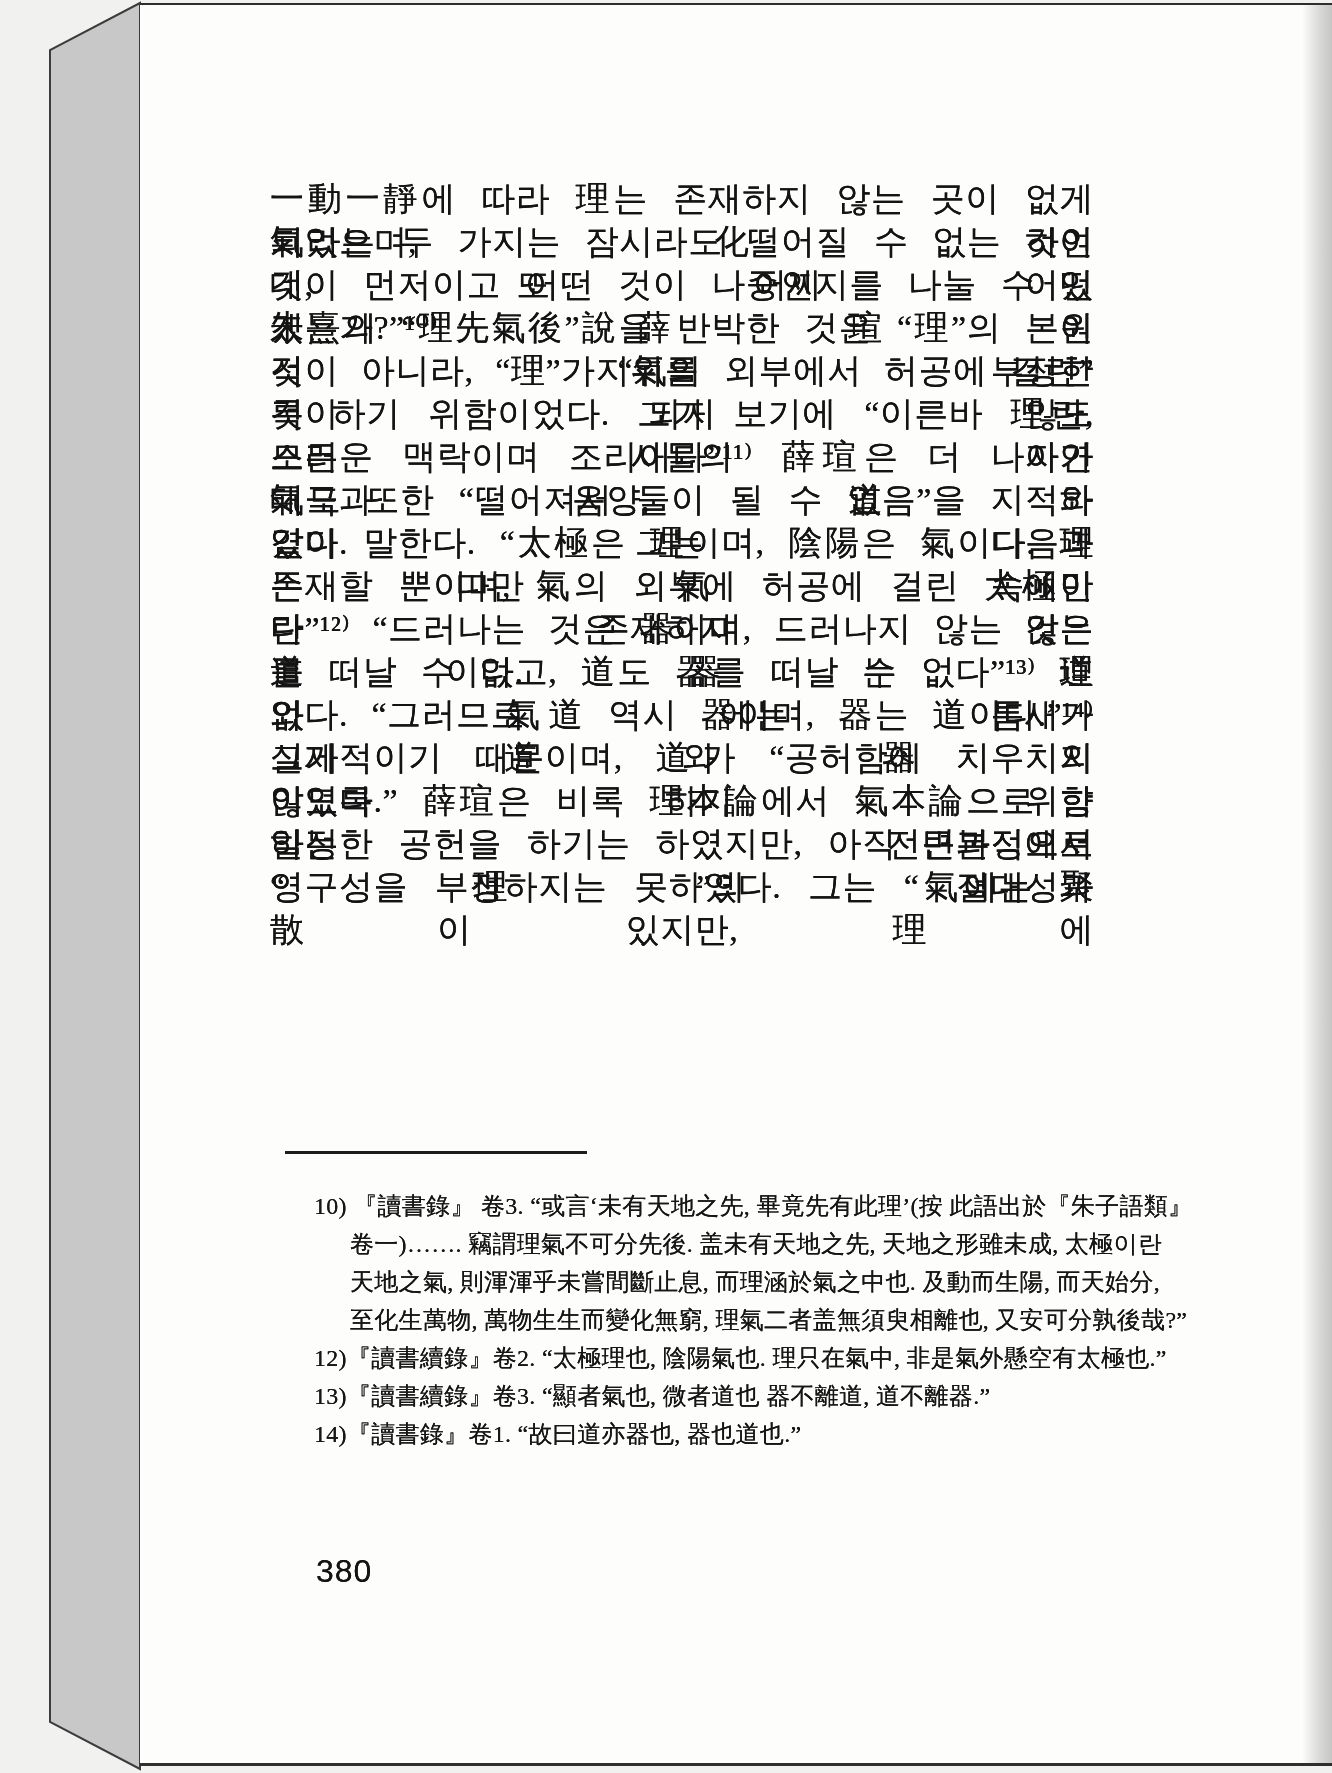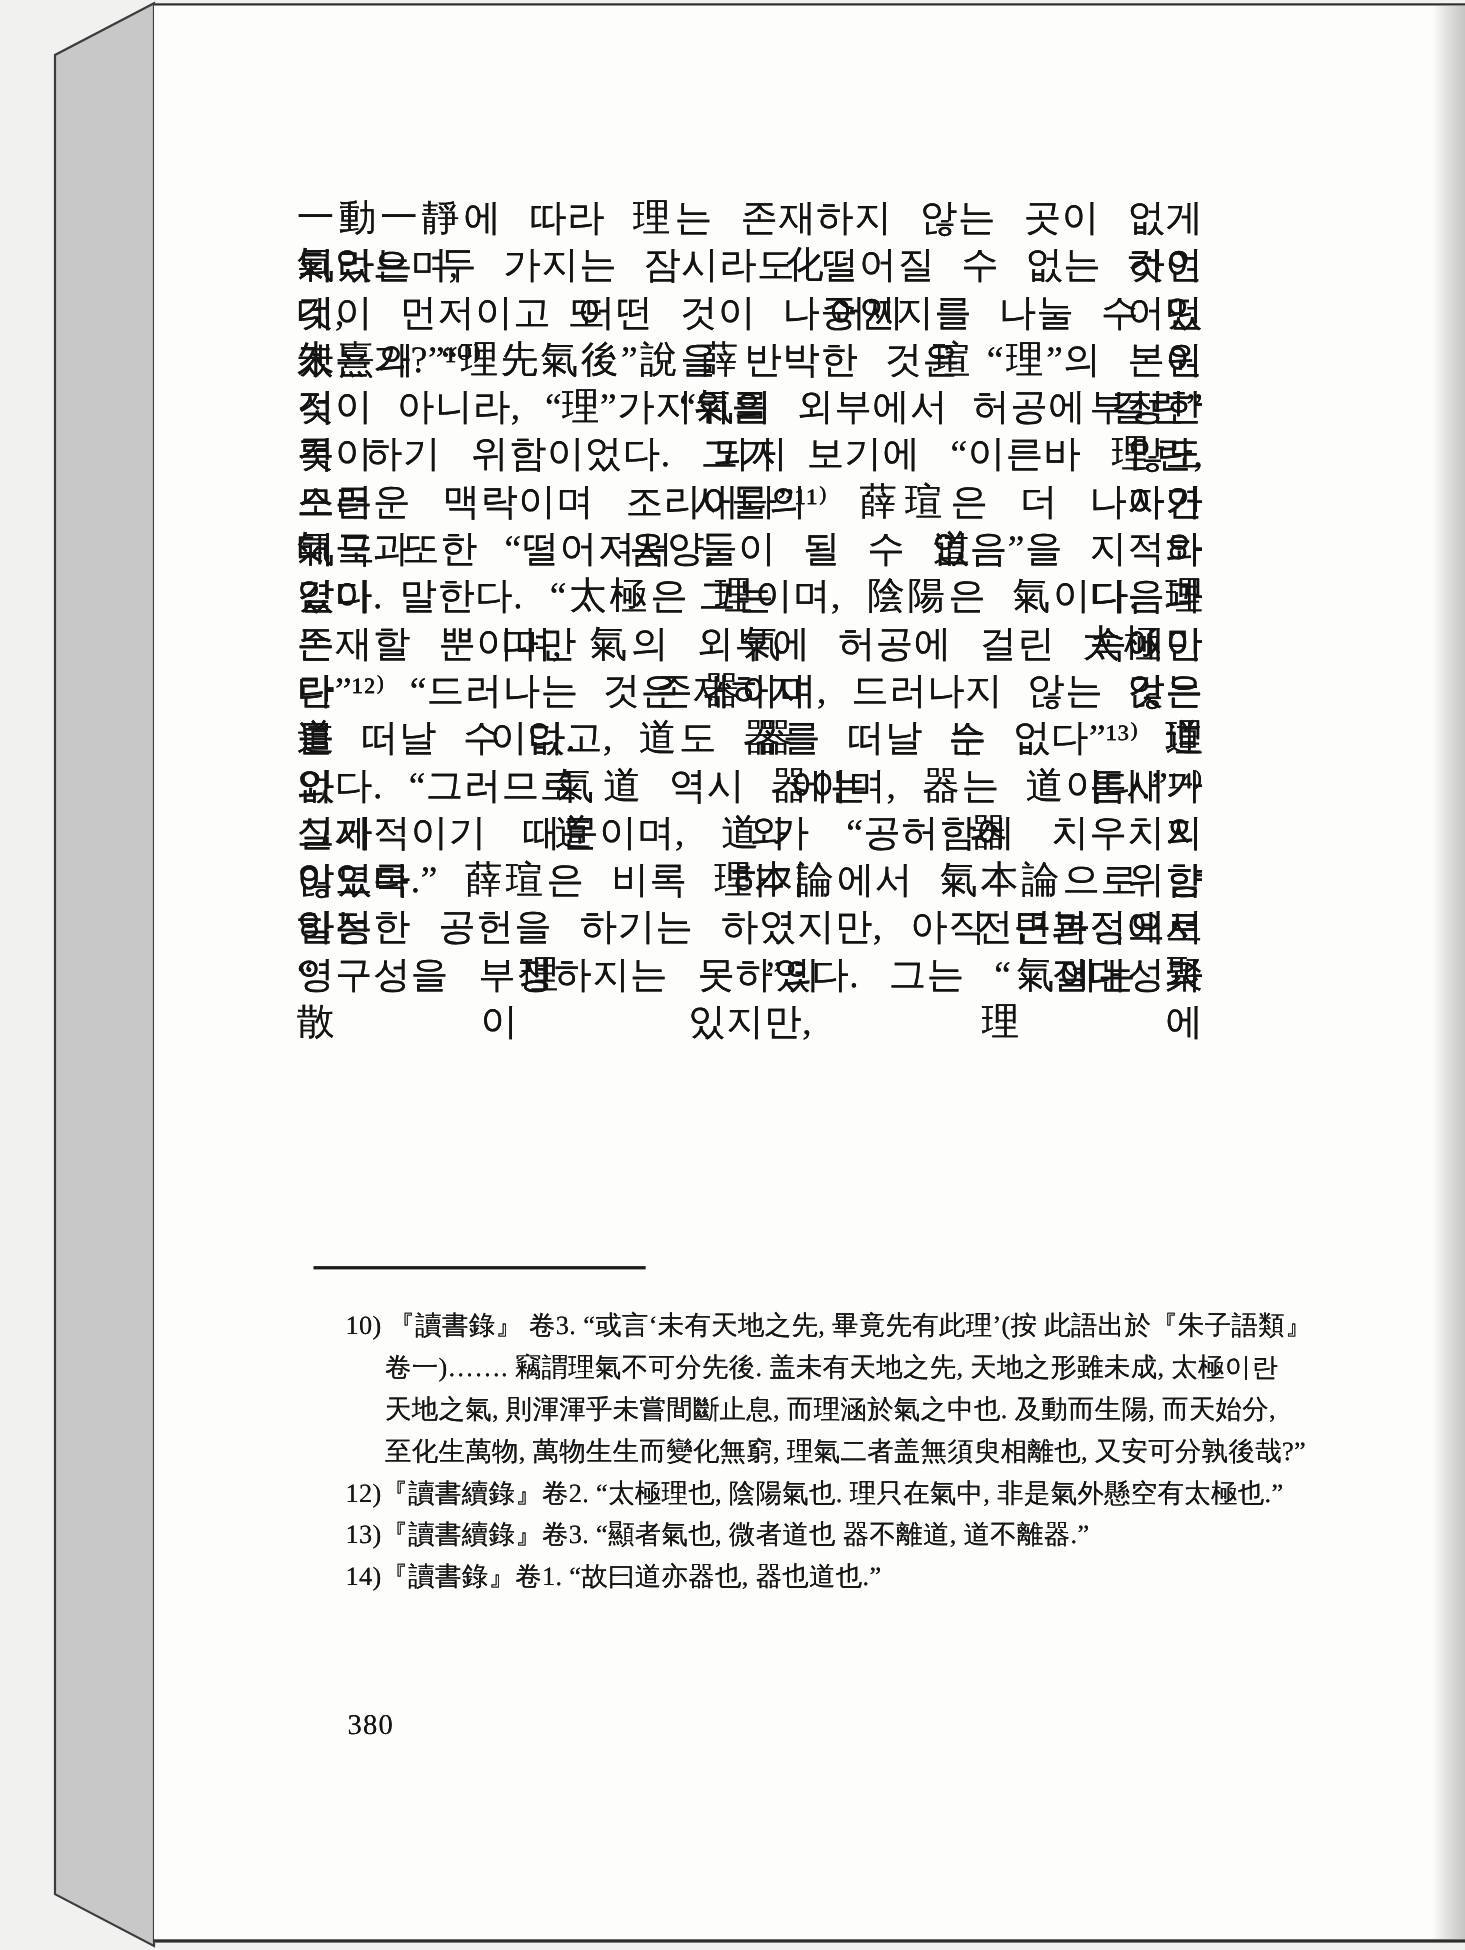--- a/index.html
+++ b/index.html
@@ -44,22 +44,22 @@
   .footnotes{
     position:absolute;left:174px;top:1182px;width:816px;
     font-size:24px;line-height:38px;color:#161616;
     letter-spacing:0.3px;
     text-shadow:0 0 0.4px currentColor;
   }
   .fn-line{white-space:nowrap;}
   .fn-line.cont{margin-left:36px;}
   .page-number{
     position:absolute;left:176px;top:1548px;
-    font-size:26px;color:#141414;
-    font-family:Liberation Serif, serif;
+    font-size:32px;color:#141414;
+    font-family:Liberation Sans, sans-serif;
     letter-spacing:1px;
     text-shadow:0 0 0.5px currentColor;
   }
 </style>
 </head>
 <body>
 
 <div class="scene">
 
   <svg class="spine-svg" width="1332" height="1773" viewBox="0 0 1332 1773">

